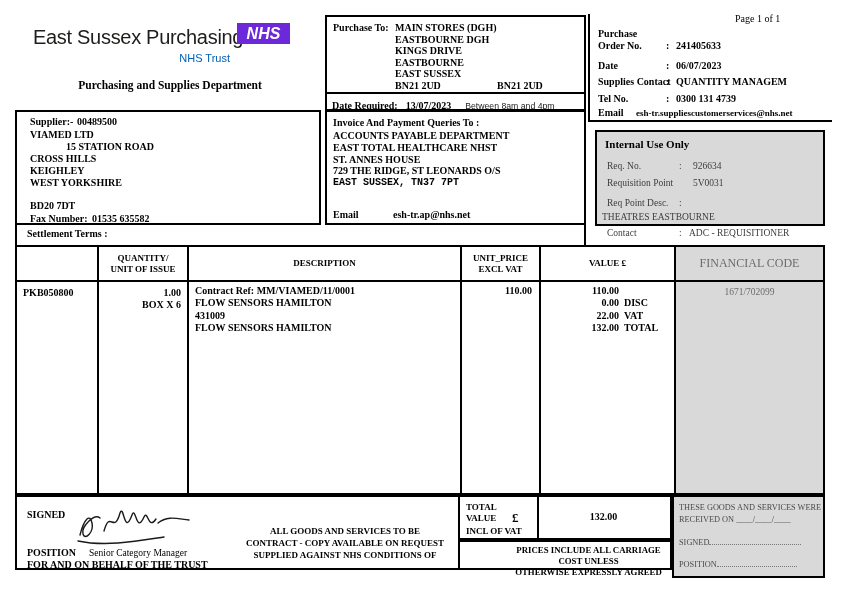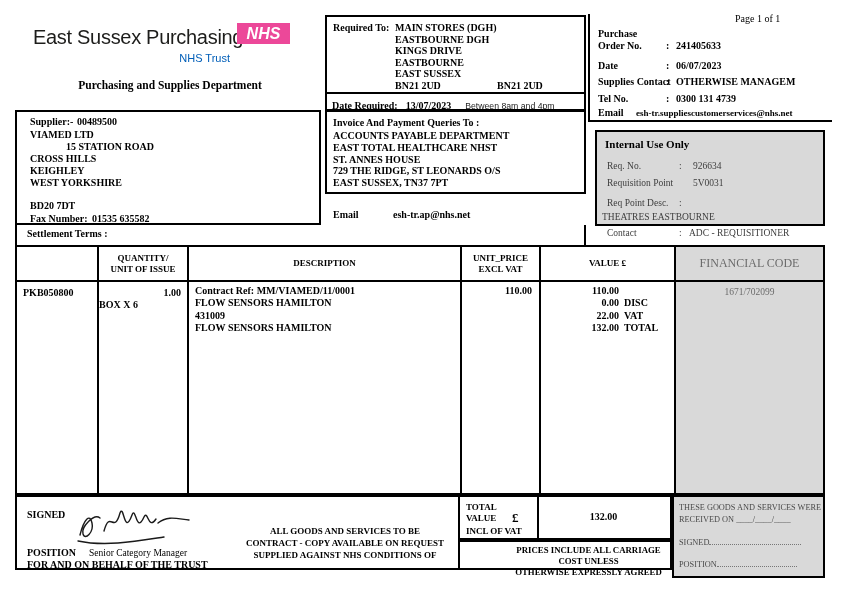--- a/index.html
+++ b/index.html
@@ -23,27 +23,27 @@
   .vrow .lbl{padding-left:5px;}
   .dotline{display:inline-block;width:92px;border-bottom:1px dotted #777;height:9px;vertical-align:baseline;}
   .irow{position:absolute;font-size:9.5px;color:#3d3d3d;}
 </style>
 </head>
 <body>
 
 <div class="doc">
 
   <div class="abs sans" style="left:33px;top:26px;font-size:20px;color:#1d1d1b;letter-spacing:-0.3px;">East Sussex Purchasing</div>
-  <div class="abs sans" style="left:237px;top:23px;width:53px;height:21px;background:#ec4899;color:#fff;
+  <div class="abs sans" style="left:237px;top:23px;width:53px;height:21px;background:#6d28d9;color:#fff;
        font-weight:bold;font-style:italic;font-size:16px;text-align:center;line-height:21px;">NHS</div>
   <div class="abs sans" style="left:130px;top:52px;width:100px;text-align:right;color:#005EB8;font-size:11px;">NHS Trust</div>
   <div class="abs b" style="left:30px;top:79px;width:280px;text-align:center;font-size:11.5px;">Purchasing and Supplies Department</div>
 
   <div class="box" style="left:325px;top:15px;width:261px;height:96px;">
-    <div class="abs b s10" style="left:6px;top:5px;">Required To:</div>
+    <div class="abs b s10" style="left:6px;top:5px;">Purchase To:</div>
     <div class="abs" style="left:68px;top:5px;">
       <div class="addr">MAIN STORES (DGH)</div>
       <div class="addr">EASTBOURNE DGH</div>
       <div class="addr">KINGS DRIVE</div>
       <div class="addr">EASTBOURNE</div>
       <div class="addr">EAST SUSSEX</div>
       <div class="addr">BN21 2UD</div>
     </div>
     <div class="abs b s10" style="left:170px;top:63px;">BN21 2UD</div>
     <div class="abs" style="left:0;right:0;bottom:0;height:17px;border-top:2px solid #000;padding:1px 5px;box-sizing:border-box;white-space:nowrap;">
@@ -60,21 +60,21 @@
     <div class="abs b s10" style="left:8px;top:26px;">Order No.</div>
     <div class="abs b s10" style="left:76px;top:26px;">:</div>
     <div class="abs b s10" style="left:86px;top:26px;">241405633</div>
 
     <div class="abs b s10" style="left:8px;top:46px;">Date</div>
     <div class="abs b s10" style="left:76px;top:46px;">:</div>
     <div class="abs b s10" style="left:86px;top:46px;">06/07/2023</div>
 
     <div class="abs b s10" style="left:8px;top:62px;">Supplies Contact</div>
     <div class="abs b s10" style="left:76px;top:62px;">:</div>
-    <div class="abs b s10" style="left:86px;top:62px;">OTHERWISE MANAGEM</div>
+    <div class="abs b s10" style="left:86px;top:62px;">QUANTITY MANAGEM</div>
 
     <div class="abs b s10" style="left:8px;top:79px;">Tel No.</div>
     <div class="abs b s10" style="left:76px;top:79px;">:</div>
     <div class="abs b s10" style="left:86px;top:79px;">0300 131 4739</div>
 
     <div class="abs b s10" style="left:8px;top:93px;">Email</div>
     <div class="abs b" style="left:46px;top:94px;font-size:9px;">esh-tr.suppliescustomerservices@nhs.net</div>
   </div>
 
   <div class="box" style="left:15px;top:110px;width:306px;height:115px;">
@@ -85,28 +85,28 @@
       <div class="addr" style="line-height:12px;margin-left:36px;">15 STATION ROAD</div>
       <div class="addr" style="line-height:12px;">CROSS HILLS</div>
       <div class="addr" style="line-height:12px;">KEIGHLEY</div>
       <div class="addr" style="line-height:12px;">WEST YORKSHIRE</div>
     </div>
     <div class="abs b s10" style="left:13px;top:88px;">BD20 7DT</div>
     <div class="abs b s10" style="left:13px;top:101px;">Fax Number:</div>
     <div class="abs b s10" style="left:75px;top:101px;">01535 635582</div>
   </div>
 
-  <div class="box" style="left:325px;top:110px;width:261px;height:84px;">
+  <div class="box" style="left:325px;top:110px;width:261px;height:115px;">
     <div class="abs b s10" style="left:6px;top:5px;">Invoice And Payment Queries To :</div>
     <div class="abs" style="left:6px;top:18px;">
       <div class="addr" style="line-height:11.8px;">ACCOUNTS PAYABLE DEPARTMENT</div>
       <div class="addr" style="line-height:11.8px;">EAST TOTAL HEALTHCARE NHST</div>
       <div class="addr" style="line-height:11.8px;">ST. ANNES HOUSE</div>
       <div class="addr" style="line-height:11.8px;">729 THE RIDGE, ST LEONARDS O/S</div>
-      <div class="addr" style="line-height:11.8px;">EAST SUSSEX, TN37 7PT</div>
+      <div class="addr" style="line-height:11.8px;font-family:Liberation Mono, monospace;">EAST SUSSEX, TN37 7PT</div>
     </div>
     <div class="abs b s10" style="left:6px;top:97px;">Email</div>
     <div class="abs b s10" style="left:66px;top:97px;">esh-tr.ap@nhs.net</div>
   </div>
 
   <div class="box gray" style="left:595px;top:130px;width:230px;height:96px;">
     <div class="abs b" style="left:8px;top:6px;font-size:11px;">Internal Use Only</div>
     <div class="irow" style="left:10px;top:29px;">Req. No.</div>
     <div class="irow" style="left:82px;top:29px;">:</div>
     <div class="irow" style="left:96px;top:29px;">926634</div>
@@ -150,21 +150,21 @@
     <div class="hcell" style="left:524px;width:133px;">
       <span>VALUE £</span>
     </div>
     <div class="hcell" style="left:659px;width:147px;font-weight:normal;color:#6b6b6b;font-size:12px;">
       <span>FINANCIAL CODE</span>
     </div>
 
     <div class="abs b s10" style="left:6px;top:40px;">PKB050800</div>
 
     <div class="abs b s10" style="left:82px;width:82px;top:40px;text-align:right;">1.00</div>
-    <div class="abs b s10" style="left:82px;width:82px;top:52px;">BOX X 6</div>
+    <div class="abs b s10" style="left:82px;width:82px;top:52px;text-align:right;">BOX X 6</div>
 
     <div class="abs" style="left:178px;top:38px;">
       <div class="b s10" style="line-height:12.3px;">Contract Ref: MM/VIAMED/11/0001</div>
       <div class="b s10" style="line-height:12.3px;">FLOW SENSORS HAMILTON</div>
       <div class="b s10" style="line-height:12.3px;">431009</div>
       <div class="b s10" style="line-height:12.3px;">FLOW SENSORS HAMILTON</div>
     </div>
 
     <div class="abs b s10" style="left:445px;width:70px;top:38px;text-align:right;">110.00</div>
 

